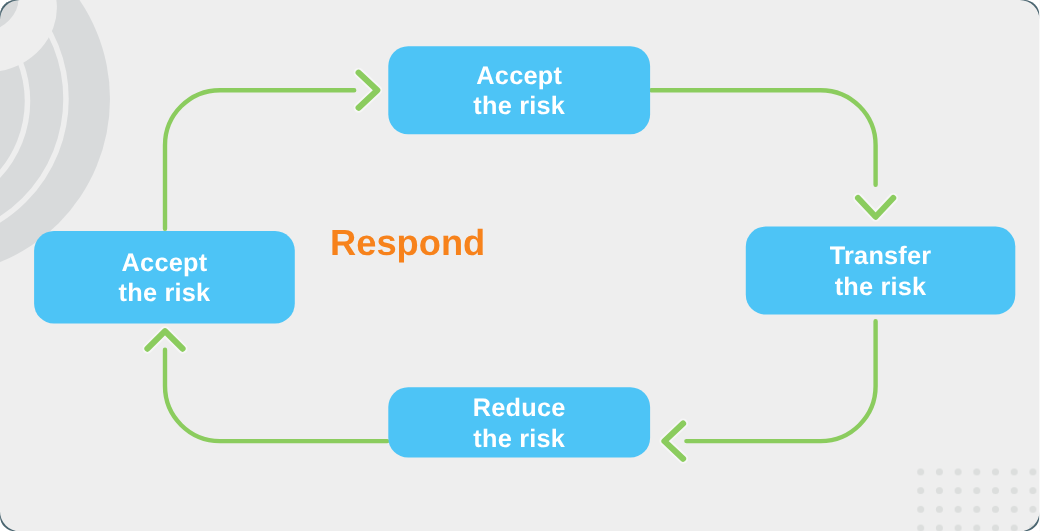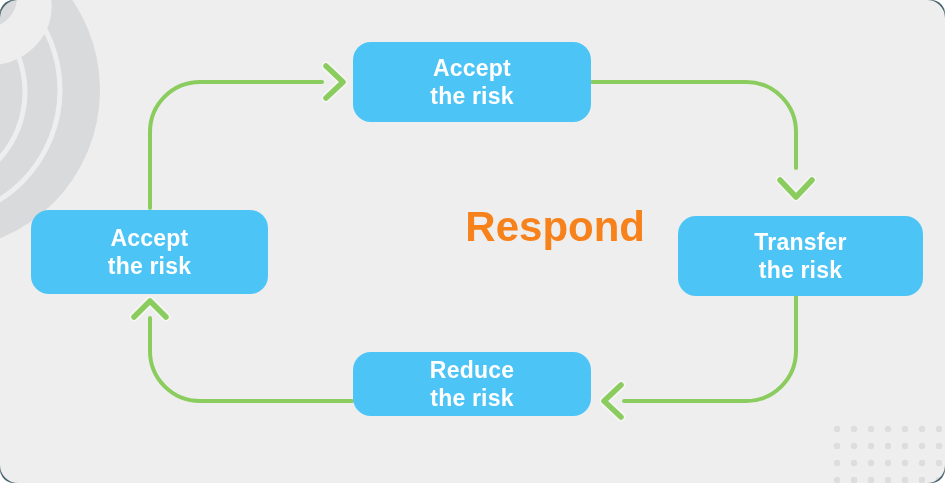--- a/index.html
+++ b/index.html
@@ -43,34 +43,34 @@
     font-weight: bold;
     font-size: 23px;
     line-height: 1.22;
     letter-spacing: 0.2px;
     text-align: center;
     z-index: 5;
   }
   .node .l1, .node .l2 { display: block; white-space: nowrap; }
 
   #node-avoid    { left: 353px; top: 42px;  width: 238px; height: 80px; }
-  #node-transfer { left: 678px; top: 216px; width: 245px; height: 80px; }
+  #node-transfer { left: 678px; top: 206px; width: 245px; height: 80px; }
   #node-reduce   { left: 353px; top: 352px; width: 238px; height: 64px; }
   #node-accept   { left: 31px;  top: 210px; width: 237px; height: 84px; }
 
   
   #center-title {
     position: absolute;
     left: 300px;
     top: 200px;
     width: 345px;
-    text-align: right;
+    text-align: left;
     color: #f7821b;
     font-weight: bold;
-    font-size: 42px;
+    font-size: 33px;
     line-height: 1.28;
     z-index: 5;
   }
   #center-title .l1, #center-title .l2 { display: block; white-space: nowrap; }
 </style>
 </head>
 <body>
 
 <div id="canvas">
 

